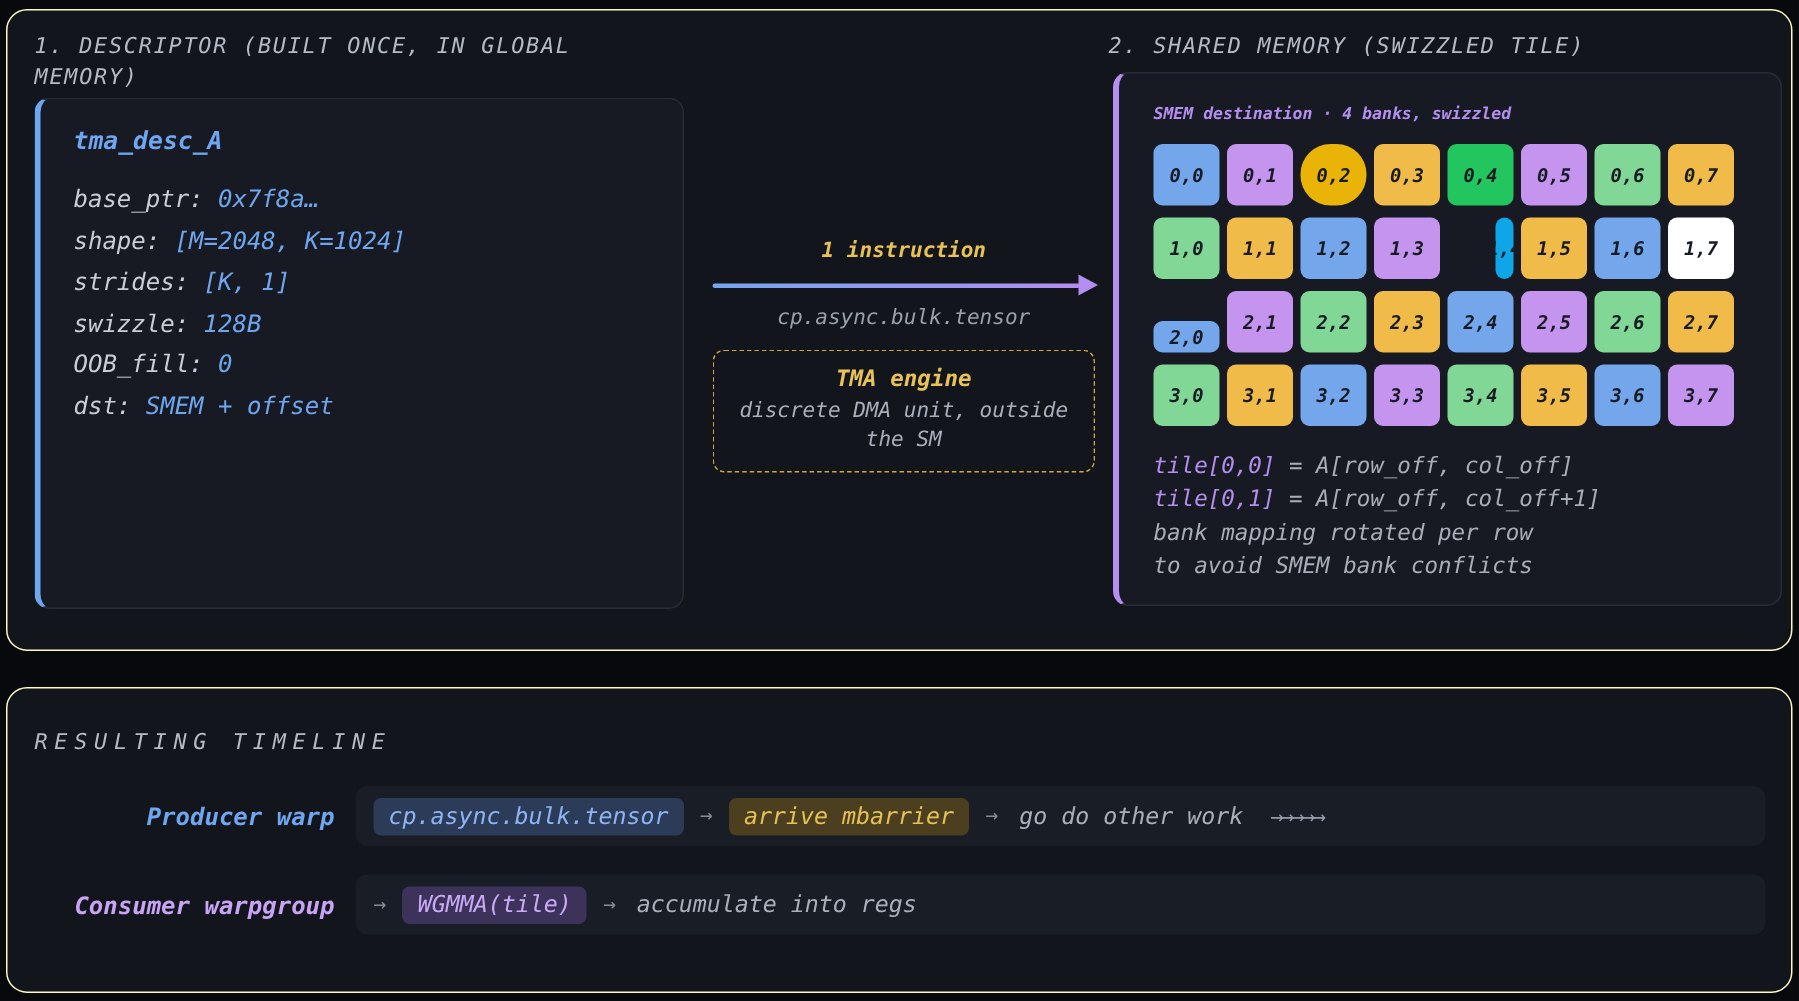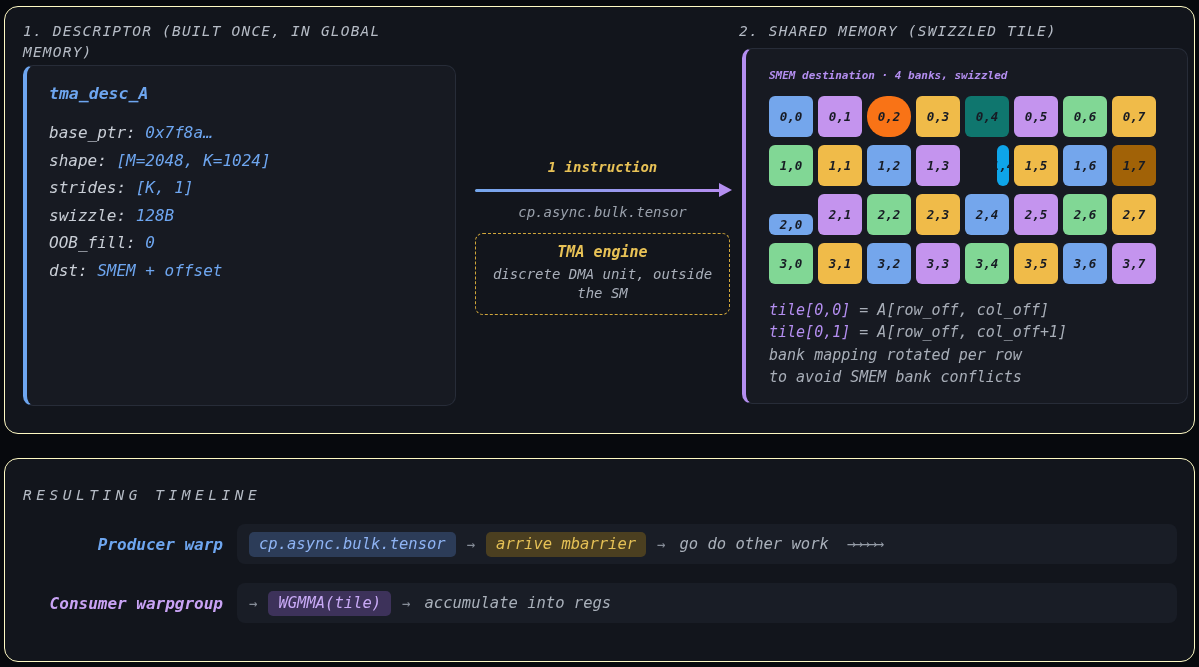--- a/index.html
+++ b/index.html
@@ -141,34 +141,34 @@
     </div>
   </div>
 
   <h2 class="sec-heading h-smem">2. SHARED MEMORY (SWIZZLED TILE)</h2>
 
   <div class="card smem-card">
     <div class="card-title purple">SMEM destination · 4 banks, swizzled</div>
     <div class="grid" id="smem-grid">
         <div class="cell" style="background: rgb(116, 166, 236);">0,0</div>
         <div class="cell" style="background: rgb(196, 148, 238);">0,1</div>
-        <div class="cell" style="background: #f97316; border-radius: 20px;">0,2</div>
+        <div class="cell" style="background: #eab308; border-radius: 20px;">0,2</div>
         <div class="cell" style="background: rgb(240, 187, 73);">0,3</div>
-        <div class="cell" style="background: #0f766e;">0,4</div>
+        <div class="cell" style="background: #22c55e;">0,4</div>
         <div class="cell" style="background: rgb(196, 148, 238);">0,5</div>
         <div class="cell" style="background: rgb(129, 215, 149);">0,6</div>
         <div class="cell" style="background: rgb(240, 187, 73);">0,7</div>
         <div class="cell" style="background: rgb(129, 215, 149);">1,0</div>
         <div class="cell" style="background: rgb(240, 187, 73);">1,1</div>
         <div class="cell" style="background: rgb(116, 166, 236);">1,2</div>
         <div class="cell" style="background: rgb(196, 148, 238);">1,3</div>
         <div class="cell" style="background: #0ea5e9; margin-left: 32px;">1,4</div>
         <div class="cell" style="background: rgb(240, 187, 73);">1,5</div>
         <div class="cell" style="background: rgb(116, 166, 236);">1,6</div>
-        <div class="cell" style="background: #a16207; text-align: right;">1,7</div>
+        <div class="cell" style="background: #ffffff; text-align: right;">1,7</div>
         <div class="cell" style="background: rgb(116, 166, 236); margin-top: 20px;">2,0</div>
         <div class="cell" style="background: rgb(196, 148, 238);">2,1</div>
         <div class="cell" style="background: rgb(129, 215, 149);">2,2</div>
         <div class="cell" style="background: rgb(240, 187, 73);">2,3</div>
         <div class="cell" style="background: rgb(116, 166, 236);">2,4</div>
         <div class="cell" style="background: rgb(196, 148, 238);">2,5</div>
         <div class="cell" style="background: rgb(129, 215, 149);">2,6</div>
         <div class="cell" style="background: rgb(240, 187, 73);">2,7</div>
         <div class="cell" style="background: rgb(129, 215, 149);">3,0</div>
         <div class="cell" style="background: rgb(240, 187, 73);">3,1</div>

